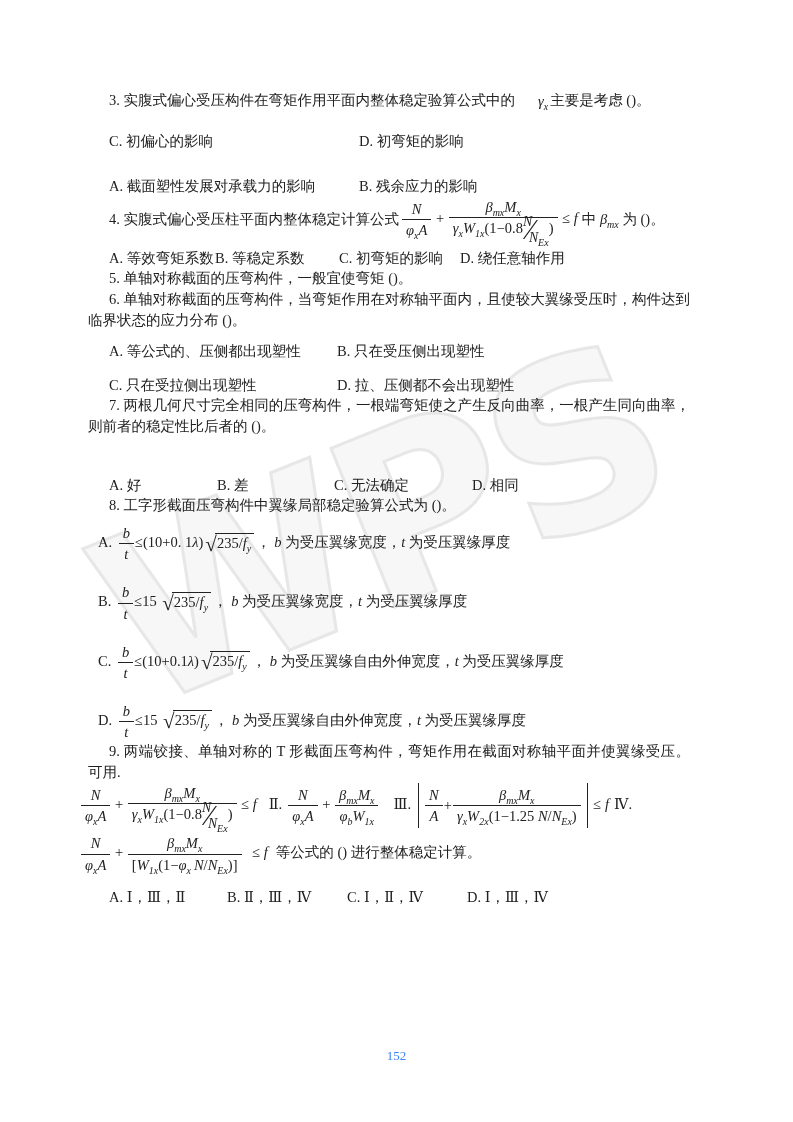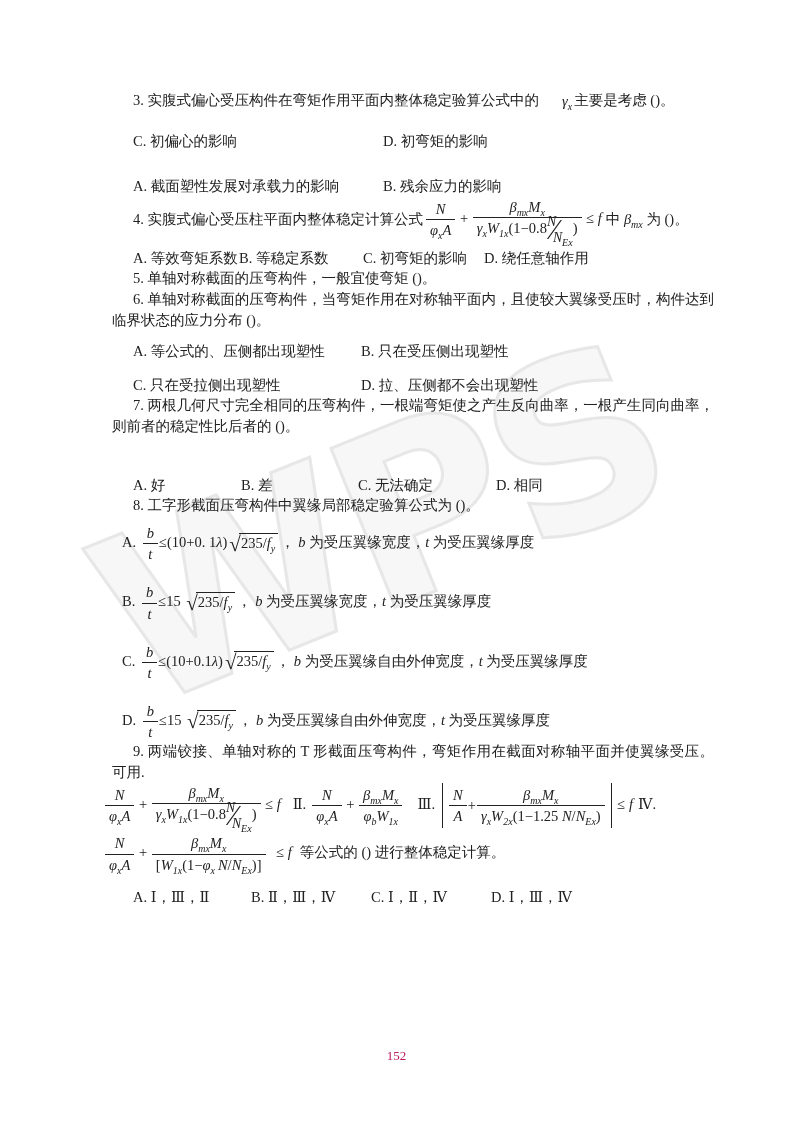--- a/index.html
+++ b/index.html
@@ -3,21 +3,21 @@
 <meta charset="utf-8">
 <style>
   html,body{margin:0;padding:0;background:#ffffff;}
   .page{position:relative;width:793px;height:1122px;background:#fff;overflow:hidden;
         font-family:"Liberation Serif","DejaVu Serif",serif;color:#212121;font-size:14.5px;}
   .watermark{position:absolute;left:20px;top:408px;width:720px;text-align:center;z-index:0;
         font-family:"DejaVu Sans","Liberation Sans",sans-serif;font-weight:700;
         font-size:235px;letter-spacing:-6px;line-height:1;
         color:rgba(240,240,240,0.55);-webkit-text-stroke:3px #e7e7e7;
         transform:rotate(-22deg);user-select:none;}
-  .content{position:absolute;left:112px;top:90px;width:602px;z-index:1;}
+  .content{position:absolute;left:88px;top:90px;width:602px;z-index:1;}
   p.q{margin:0;text-align:justify;line-height:1.45;text-indent:21px;}
   .optrow{margin:0;padding-left:21px;white-space:nowrap;}
   .col{display:inline-block;}
   .mt2{margin-top:2px;}.mt6{margin-top:6px;}.mt7{margin-top:7px;}
   .mt8{margin-top:8px;}.mt11{margin-top:11px;}.mt14{margin-top:14px;}
   .mt15{margin-top:15px;}.mt17{margin-top:17px;}.mt20{margin-top:20px;}
   .mt26{margin-top:26px;}
   
   .math{display:inline-block;white-space:nowrap;vertical-align:middle;margin:0 2px;}
   .math .mt{display:inline;}
@@ -33,21 +33,21 @@
   .dfrac .dd{display:inline-block;transform:translateY(8px);font-size:0.95em;}
   .sqrt{display:inline-flex;vertical-align:middle;margin:0 2px;}
   .rsign{font-size:1.45em;line-height:1.05;align-self:flex-start;margin-right:-2px;font-style:normal;}
   .rad{border-top:1.3px solid #222;padding:1px 3px 0 2px;align-self:flex-start;}
   .abs{display:inline-flex;align-items:center;vertical-align:middle;
        border-left:1.4px solid #222;border-right:1.4px solid #222;padding:3px 5px;margin:0 2px;}
   .q4row{display:flex;align-items:center;white-space:nowrap;}
   .q4row .lead{padding-left:21px;}
   .fline{white-space:nowrap;margin-left:-10px;}
   .pageno{position:absolute;left:0;top:1048px;width:793px;text-align:center;
-          font-size:13px;z-index:1;color:#be185d;}
+          font-size:13px;z-index:1;color:#3b82f6;}
 </style>
 </head>
 <body>
 
 <div class="page">
 
   <div class="watermark">WPS</div>
 
   <div class="content">
 

